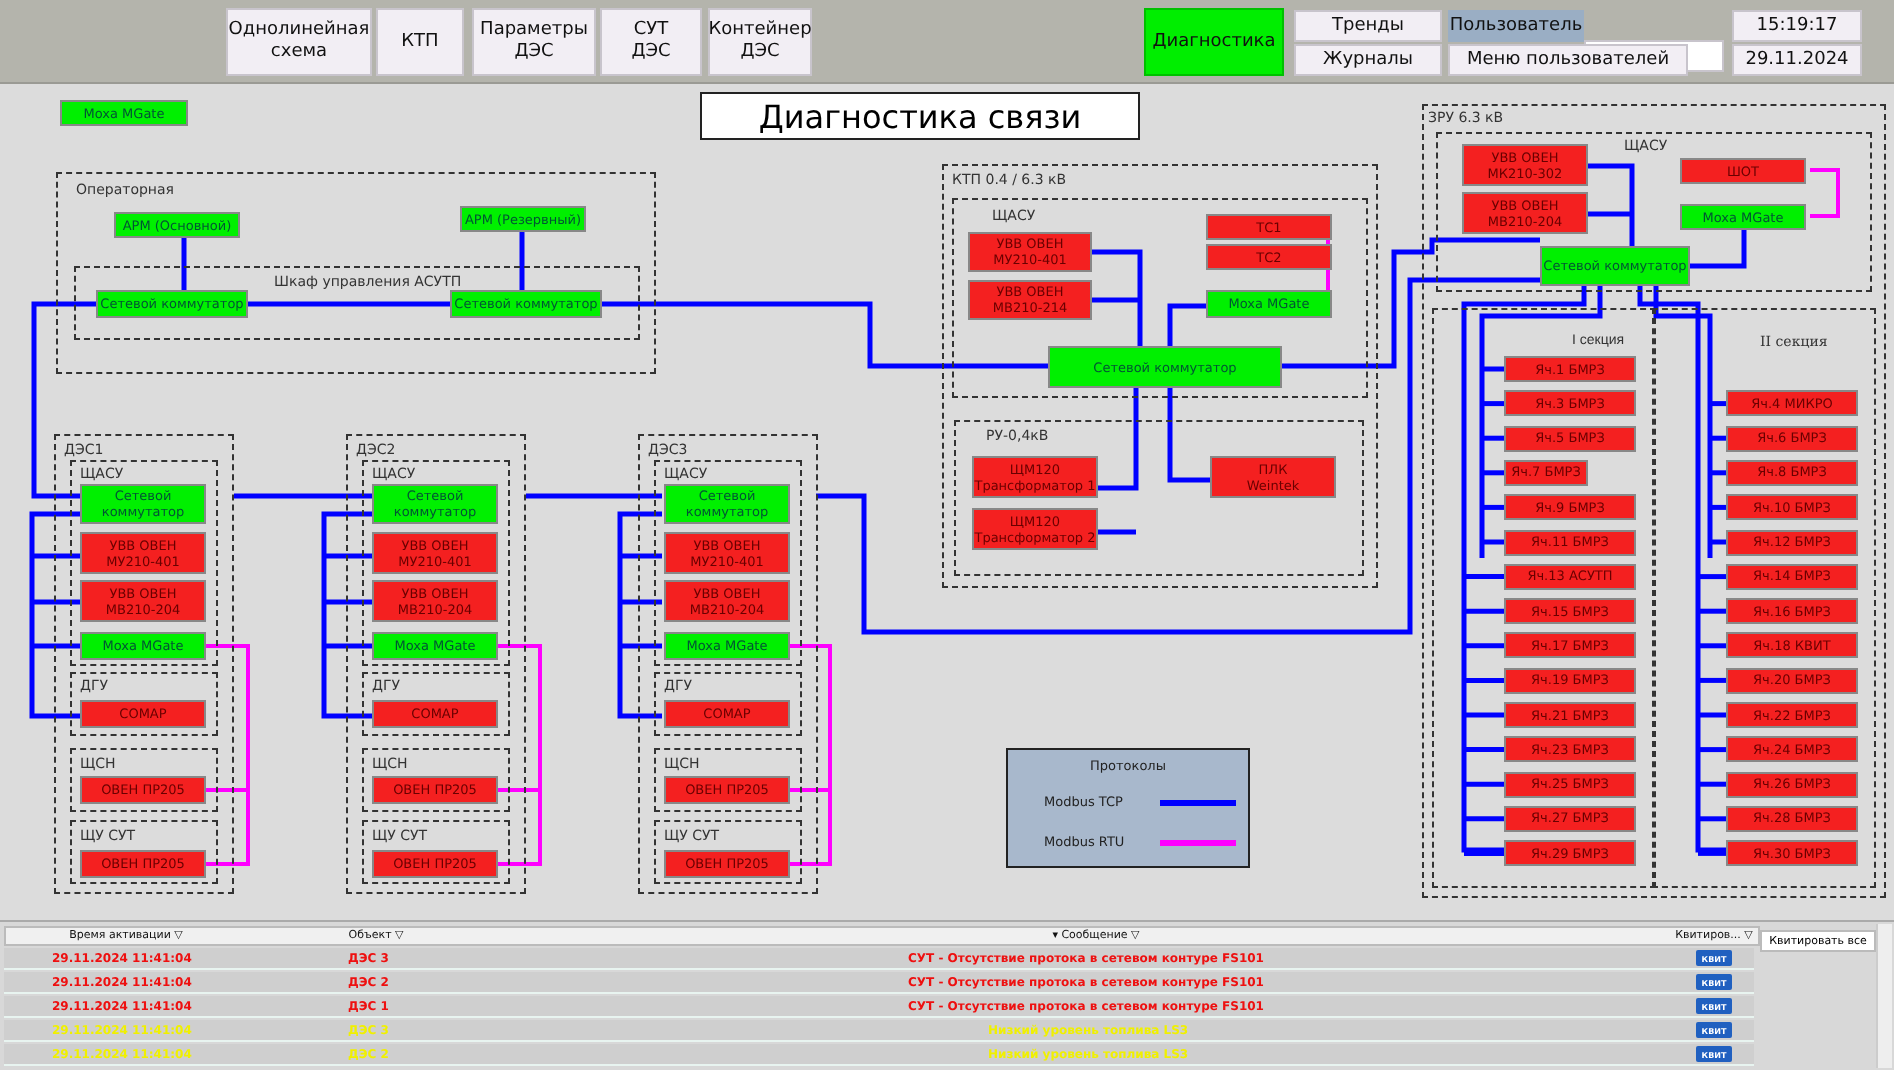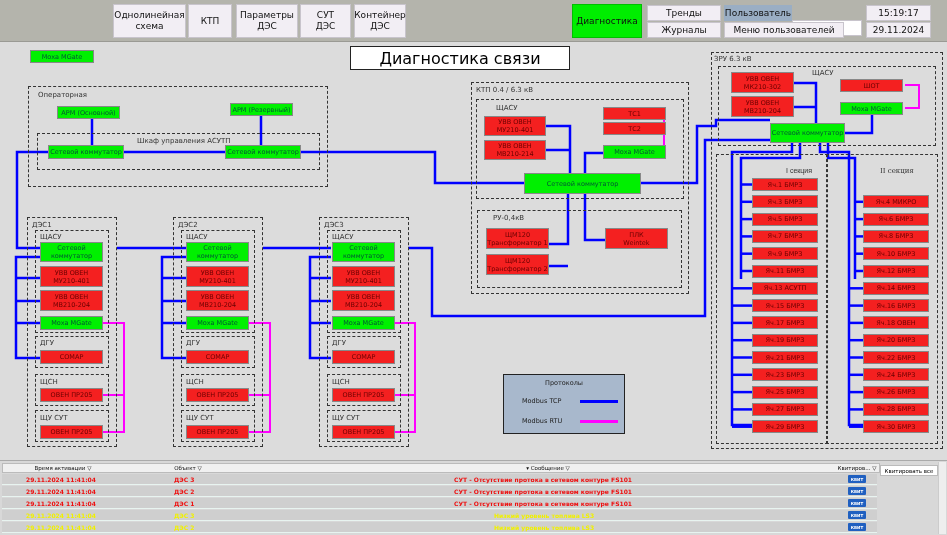--- a/index.html
+++ b/index.html
@@ -258,40 +258,40 @@
 <div class="n g" style="left:840px;top:102px;width:63px;height:13px">Moxa MGate</div>
 <div class="n g" style="left:770px;top:123px;width:75px;height:20px">Сетевой коммутатор</div>
 <div class="dash" style="left:716px;top:154px;width:112px;height:290px"></div>
 <div class="grp-lbl" style="left:786px;top:167px;font-family:Liberation Sans, sans-serif">I секция</div>
 <div class="dash" style="left:826px;top:154px;width:112px;height:290px"></div>
 <div class="grp-lbl" style="left:880px;top:167px;font-family:'DejaVu Serif',serif">II секция</div>
 <div id="cells-container">
     <div class="n r" style="left:752px;top:178px;width:66px;height:13px">Яч.1 БМРЗ</div>
     <div class="n r" style="left:752px;top:195.3px;width:66px;height:13px">Яч.3 БМРЗ</div>
     <div class="n r" style="left:752px;top:212.6px;width:66px;height:13px">Яч.5 БМРЗ</div>
-    <div class="n r" style="left:752px;top:229.9px;width:66px;height:13px">Яч.7 БМРЗ</div>
+    <div class="n r" style="left:752px;top:229.9px;width:42px;height:13px">Яч.7 БМРЗ</div>
     <div class="n r" style="left:752px;top:247.2px;width:66px;height:13px">Яч.9 БМРЗ</div>
     <div class="n r" style="left:752px;top:264.5px;width:66px;height:13px">Яч.11 БМРЗ</div>
     <div class="n r" style="left:752px;top:281.8px;width:66px;height:13px">Яч.13 АСУТП</div>
     <div class="n r" style="left:752px;top:299.1px;width:66px;height:13px">Яч.15 БМРЗ</div>
     <div class="n r" style="left:752px;top:316.4px;width:66px;height:13px">Яч.17 БМРЗ</div>
     <div class="n r" style="left:752px;top:333.70000000000005px;width:66px;height:13px">Яч.19 БМРЗ</div>
     <div class="n r" style="left:752px;top:351px;width:66px;height:13px">Яч.21 БМРЗ</div>
     <div class="n r" style="left:752px;top:368.3px;width:66px;height:13px">Яч.23 БМРЗ</div>
     <div class="n r" style="left:752px;top:385.6px;width:66px;height:13px">Яч.25 БМРЗ</div>
     <div class="n r" style="left:752px;top:402.9px;width:66px;height:13px">Яч.27 БМРЗ</div>
     <div class="n r" style="left:752px;top:420.20000000000005px;width:66px;height:13px">Яч.29 БМРЗ</div>
     <div class="n r" style="left:863px;top:195.3px;width:66px;height:13px">Яч.4 МИКРО</div>
     <div class="n r" style="left:863px;top:212.6px;width:66px;height:13px">Яч.6 БМРЗ</div>
     <div class="n r" style="left:863px;top:229.9px;width:66px;height:13px">Яч.8 БМРЗ</div>
     <div class="n r" style="left:863px;top:247.2px;width:66px;height:13px">Яч.10 БМРЗ</div>
     <div class="n r" style="left:863px;top:264.5px;width:66px;height:13px">Яч.12 БМРЗ</div>
     <div class="n r" style="left:863px;top:281.8px;width:66px;height:13px">Яч.14 БМРЗ</div>
     <div class="n r" style="left:863px;top:299.1px;width:66px;height:13px">Яч.16 БМРЗ</div>
-    <div class="n r" style="left:863px;top:316.4px;width:66px;height:13px">Яч.18 ОВЕН</div>
+    <div class="n r" style="left:863px;top:316.4px;width:66px;height:13px">Яч.18 КВИТ</div>
     <div class="n r" style="left:863px;top:333.70000000000005px;width:66px;height:13px">Яч.20 БМРЗ</div>
     <div class="n r" style="left:863px;top:351px;width:66px;height:13px">Яч.22 БМРЗ</div>
     <div class="n r" style="left:863px;top:368.3px;width:66px;height:13px">Яч.24 БМРЗ</div>
     <div class="n r" style="left:863px;top:385.6px;width:66px;height:13px">Яч.26 БМРЗ</div>
     <div class="n r" style="left:863px;top:402.9px;width:66px;height:13px">Яч.28 БМРЗ</div>
     <div class="n r" style="left:863px;top:420.20000000000005px;width:66px;height:13px">Яч.30 БМРЗ</div>
   </div>
 
 <div class="legend">
   <div class="t">Протоколы</div>

